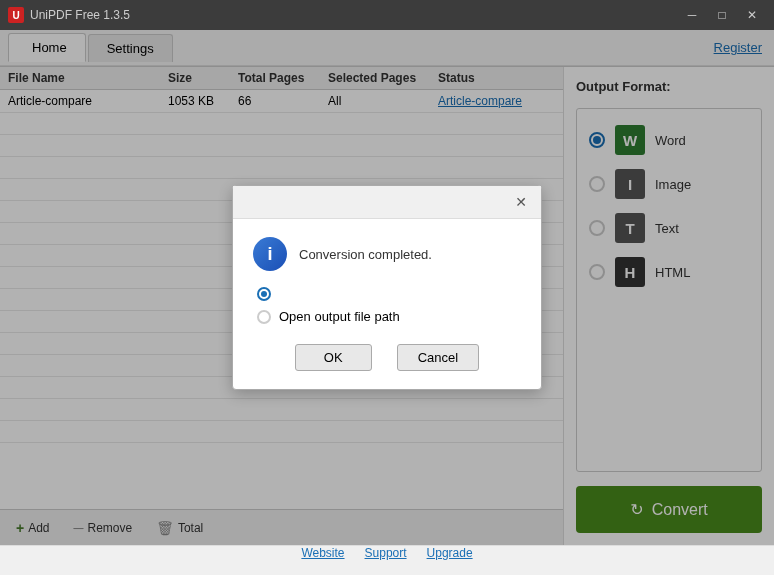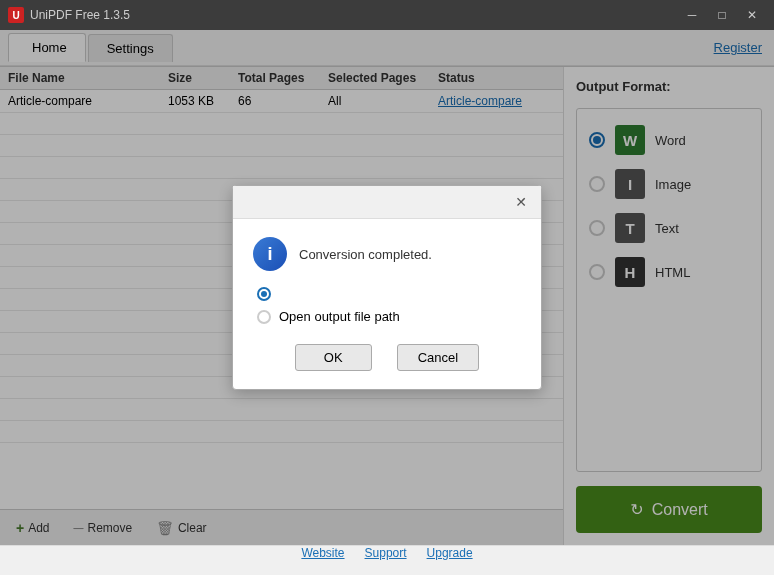--- a/index.html
+++ b/index.html
@@ -439,21 +439,21 @@
       <button class="toolbar-btn">
         <span class="btn-icon-add">+</span>
         <span>Add</span>
       </button>
       <button class="toolbar-btn">
         <span class="btn-icon-remove">─</span>
         <span>Remove</span>
       </button>
       <button class="toolbar-btn">
         <span class="btn-icon-clear">🗑</span>
-        <span>Clear</span>
+        <span>Total</span>
       </button>
     </div>
   </div>
 
   <div class="output-panel">
     <div class="output-label">Output Format:</div>
     <div class="format-options">
       <div class="format-option">
         <div class="format-radio selected">
         </div>

